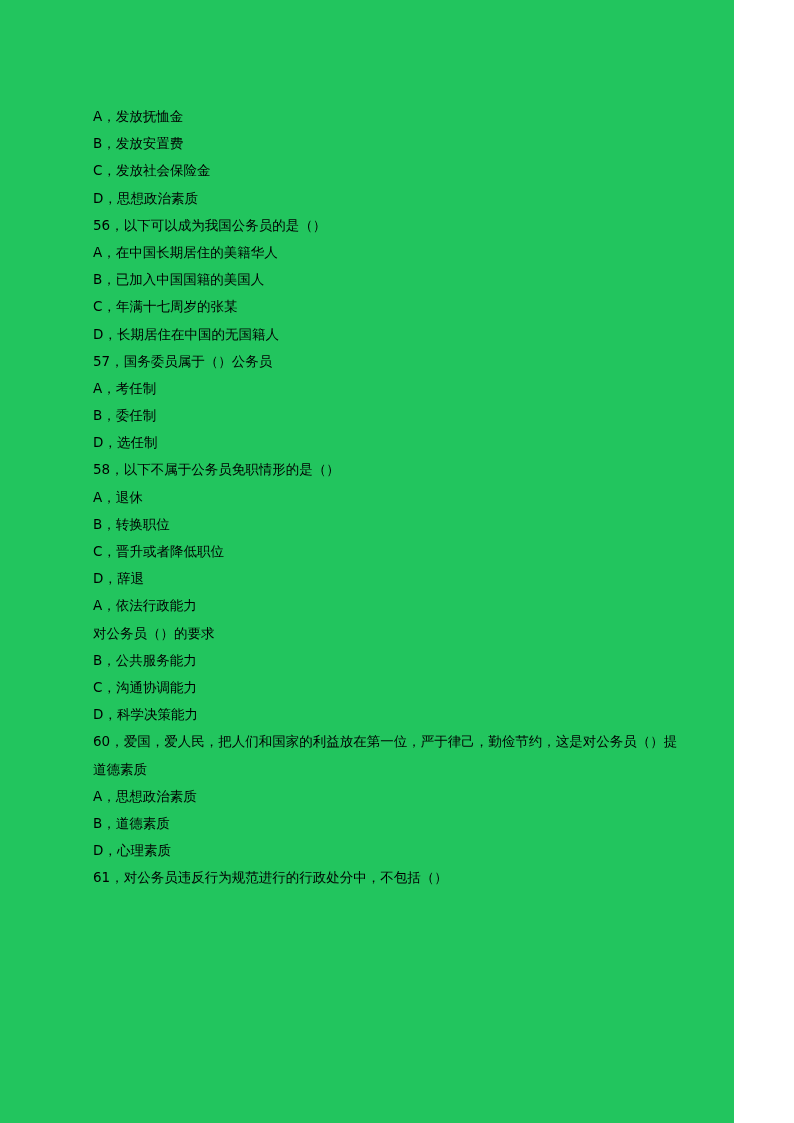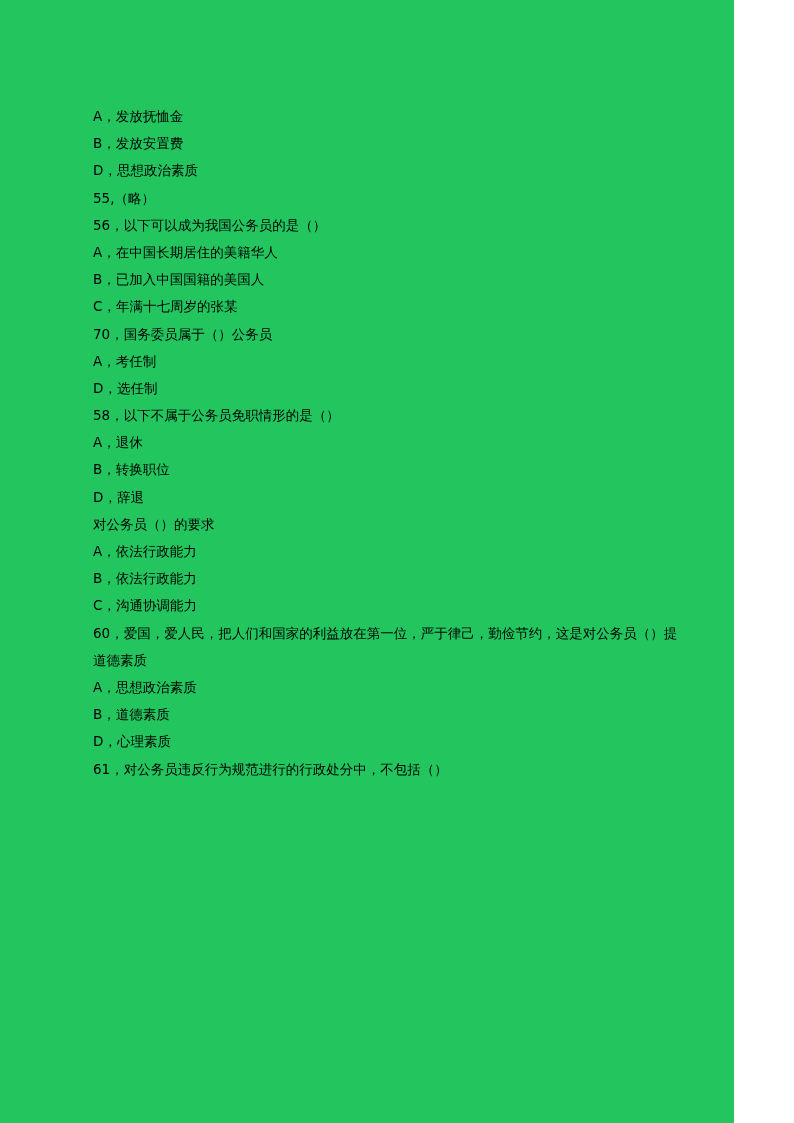--- a/index.html
+++ b/index.html
@@ -37,37 +37,41 @@
       letter-spacing: 0px;
     }
   </style>
 </head>
 <body>
 
 <div class="page">
   <div class="content">
     <div class="line">A，发放抚恤金</div>
     <div class="line">B，发放安置费</div>
+    <div class="line">C，发放社会保险金</div>
     <div class="line">D，思想政治素质</div>
-    <div class="line">55,（略）</div>
     <div class="line">56，以下可以成为我国公务员的是（）</div>
     <div class="line">A，在中国长期居住的美籍华人</div>
     <div class="line">B，已加入中国国籍的美国人</div>
     <div class="line">C，年满十七周岁的张某</div>
-    <div class="line">70，国务委员属于（）公务员</div>
+    <div class="line">D，长期居住在中国的无国籍人</div>
+    <div class="line">57，国务委员属于（）公务员</div>
     <div class="line">A，考任制</div>
+    <div class="line">B，委任制</div>
     <div class="line">D，选任制</div>
     <div class="line">58，以下不属于公务员免职情形的是（）</div>
     <div class="line">A，退休</div>
     <div class="line">B，转换职位</div>
+    <div class="line">C，晋升或者降低职位</div>
     <div class="line">D，辞退</div>
+    <div class="line">A，依法行政能力</div>
     <div class="line">对公务员（）的要求</div>
-    <div class="line">A，依法行政能力</div>
-    <div class="line">B，依法行政能力</div>
+    <div class="line">B，公共服务能力</div>
     <div class="line">C，沟通协调能力</div>
+    <div class="line">D，科学决策能力</div>
     <div class="line">60，爱国，爱人民，把人们和国家的利益放在第一位，严于律己，勤俭节约，这是对公务员（）提</div>
     <div class="line">道德素质</div>
     <div class="line">A，思想政治素质</div>
     <div class="line">B，道德素质</div>
     <div class="line">D，心理素质</div>
     <div class="line">61，对公务员违反行为规范进行的行政处分中，不包括（）</div>
   </div>
 </div>
 
 </body></html>

